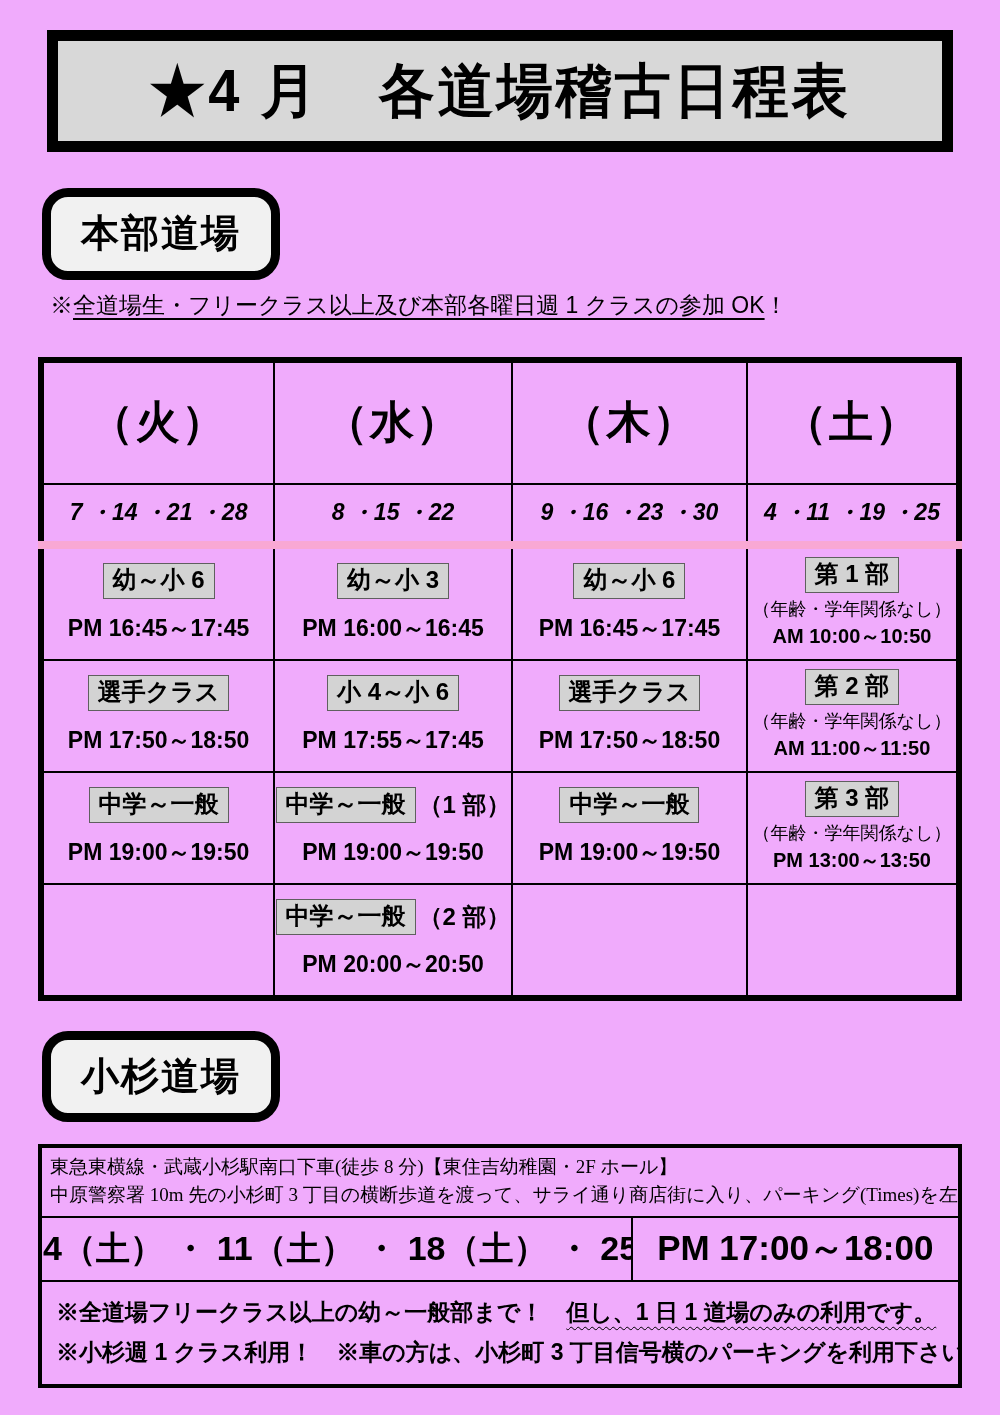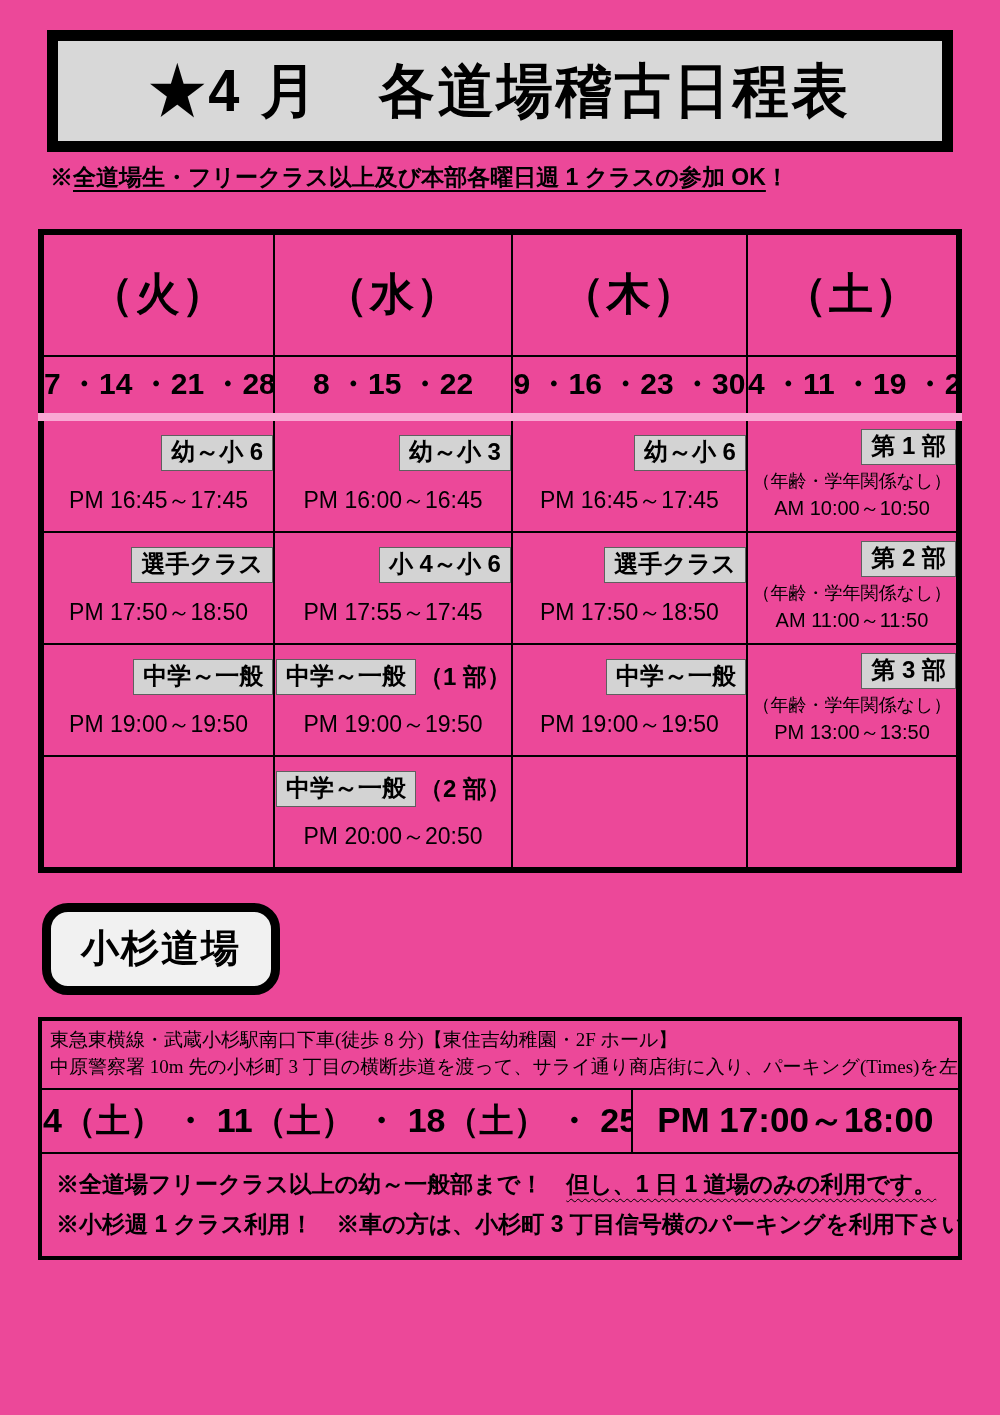--- a/index.html
+++ b/index.html
@@ -2,21 +2,21 @@
 <html lang="ja"><head>
 <meta charset="utf-8">
 <style>
   html, body { margin: 0; padding: 0; background: #ffffff; }
   body {
     width: 1000px; height: 1415px;
     font-family: "Liberation Sans", sans-serif;
     color: #000;
     -webkit-font-smoothing: antialiased;
   }
-  .page { position: relative; width: 1000px; height: 1415px; overflow: hidden; background: #ec4899; }
+  .page { position: relative; width: 1000px; height: 1415px; overflow: hidden; background: #f0abfc; }
 
   
   .title-banner {
     box-sizing: border-box;
     margin: 30px 47px 0 47px;
     height: 122px;
     border: 11px solid #000;
     background: #d8d8d8;
     display: flex; align-items: center; justify-content: center;
   }
@@ -41,21 +41,21 @@
 
   
   .address {
     margin: 16px 0 0 55px;
     font-family: "Liberation Serif", serif;
     font-size: 21px; line-height: 1.3;
     white-space: nowrap;
   }
   .top-note {
     margin: 11px 0 0 50px;
-    font-size: 23px; font-weight: 700; line-height: 1.3;
+    font-size: 23px; font-weight: 400; line-height: 1.3;
     white-space: nowrap;
   }
   .top-note .u {
     text-decoration: underline;
     text-decoration-thickness: 2px;
     text-underline-offset: 5px;
   }
 
   
   .main-table {
@@ -65,35 +65,36 @@
     table-layout: fixed;
     border: 6px solid #000;
   }
   .main-table td {
     border: 2px solid #000;
     text-align: center; vertical-align: middle;
     padding: 0; overflow: hidden;
   }
   .day-row td { height: 120px; font-size: 44px; font-weight: 900; letter-spacing: 2px; }
   .dates-row td {
-    height: 56px; font-size: 30px; font-weight: 800; letter-spacing: 0px;
+    height: 56px; font-size: 23px; font-weight: 800; letter-spacing: 0px;
     border-bottom: 8px solid #f9a8d4;
     white-space: nowrap;
+    font-style: italic;
   }
   .class-row td { height: 110px; }
-  .pill-row { display: flex; align-items: center; justify-content: flex-end; white-space: nowrap; }
+  .pill-row { display: flex; align-items: center; justify-content: center; white-space: nowrap; }
   .pill {
     display: inline-block;
     background: #d3d3d3;
     border: 1px solid #5f5f5f;
     padding: 2px 9px 3px 9px;
     font-size: 24px; font-weight: 800; line-height: 1.2;
   }
   .suffix { font-size: 24px; font-weight: 800; margin-left: 3px; }
-  .time { margin-top: 14px; font-size: 23px; font-weight: 400; letter-spacing: 0px; white-space: nowrap; }
+  .time { margin-top: 14px; font-size: 23px; font-weight: 700; letter-spacing: 0px; white-space: nowrap; }
   td.sat .time { margin-top: 2px; font-size: 20px; }
   td.sat .sub { margin-top: 4px; font-size: 18px; font-weight: 400; white-space: nowrap; text-align: center; }
 
   
   .kosugi-table {
     width: 924px;
     margin: 22px auto 0 auto;
     border-collapse: collapse;
     table-layout: fixed;
     border: 4px solid #000;
@@ -127,20 +128,23 @@
 </style>
 </head>
 <body>
 
 <div class="page">
 
   <div class="title-banner">
     <span class="title-text">★4 月　各道場稽古日程表</span>
   </div>
 
+  <div>
+    <span class="dojo-badge honbu-badge">本部道場</span>
+  </div>
 
 
   <div class="top-note"><span>※</span><span class="u">全道場生・フリークラス以上及び本部各曜日週 1 クラスの参加 OK</span><span>！</span></div>
 
   <table class="main-table">
     <colgroup>
       <col style="width:25.4%">
         <col style="width:25.9%">
         <col style="width:25.6%">
         <col style="width:23.1%">

